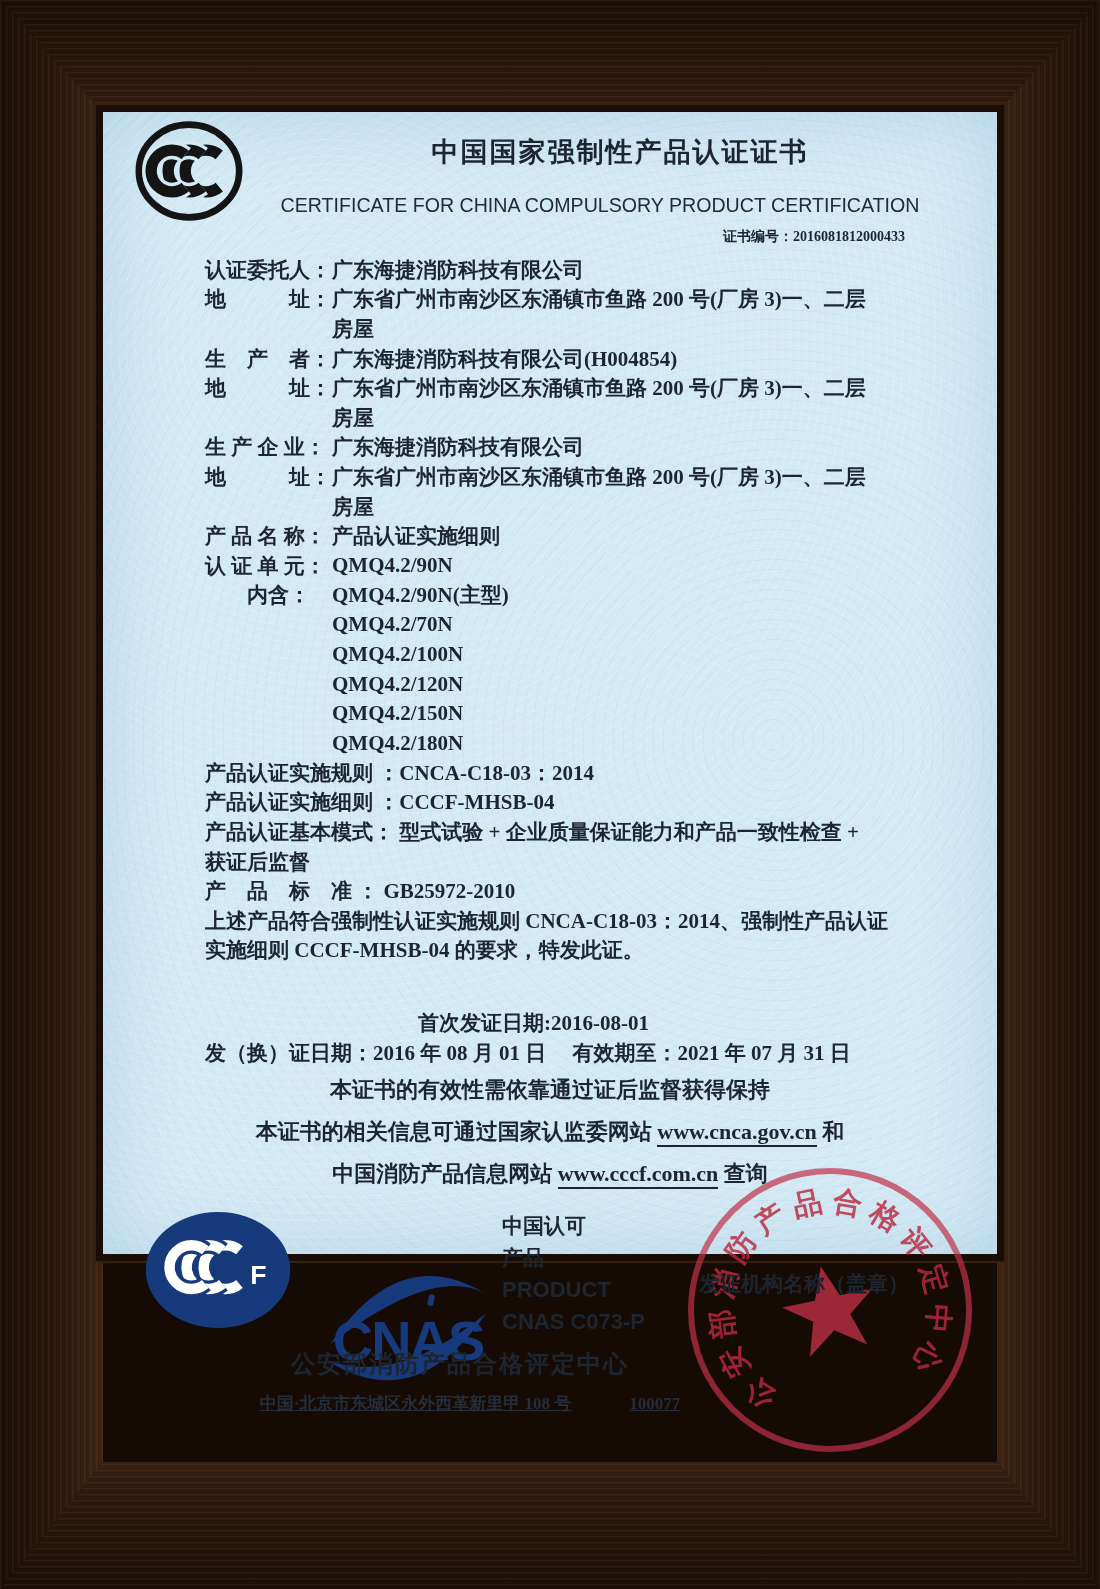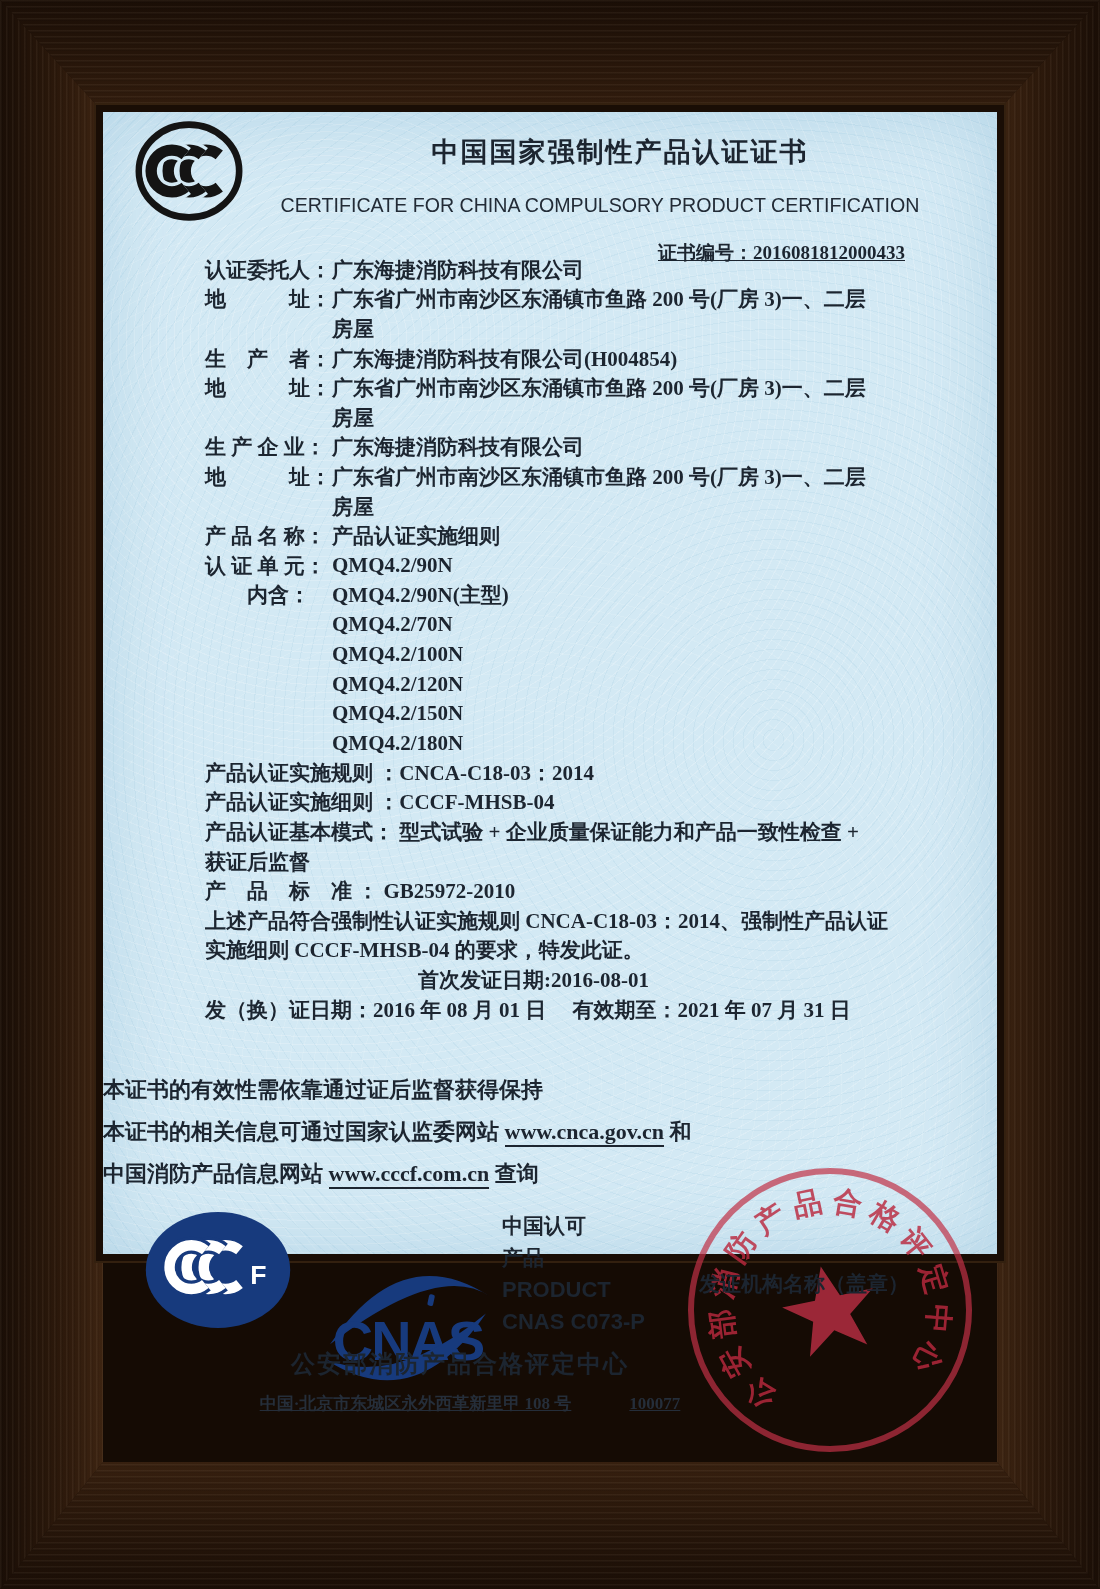--- a/index.html
+++ b/index.html
@@ -57,30 +57,30 @@
     position:absolute;left:170px;right:30px;top:22px;text-align:center;
     font-size:27px;font-weight:bold;letter-spacing:2px;white-space:nowrap;
   }
   .subtitle{
     position:absolute;left:120px;right:20px;top:82px;text-align:center;
     font-family:"Liberation Sans","DejaVu Sans",sans-serif;
     font-size:20px;font-weight:normal;color:#222b36;white-space:nowrap;
     transform:scale(.98,1);
   }
   .cert-no{
-    position:absolute;right:92px;top:128px;font-size:19px;font-weight:bold;white-space:nowrap;text-decoration:underline;
+    position:absolute;right:92px;top:116px;font-size:14px;font-weight:bold;white-space:nowrap;
   }
   
   .body-lines{position:absolute;left:102px;right:40px;top:143px;}
   .bl{height:29.6px;display:flex;align-items:center;font-weight:bold;font-size:21px;white-space:nowrap;}
   .bl .lab{flex:0 0 127px;width:127px;}
   .bl.c{padding-left:127px;}
-  .bl.m{padding-left:213px;}
-  
-  .notice{position:absolute;left:0;right:0;top:957px;}
+  .bl.m{padding-left:213px;margin-top:43px;}
+  
+  .notice{position:absolute;left:0;right:0;top:957px;text-align:center;}
   .notice .nl{height:42px;line-height:42px;font-size:22px;font-weight:bold;white-space:nowrap;}
   .notice .url{border-bottom:2px solid var(--ink);padding-bottom:1px;}
   
   .cccf-mark{position:absolute;left:39px;top:1096px;}
   .cnas-mark{position:absolute;left:213px;top:1140px;}
   .accred{position:absolute;left:399px;top:1098px;line-height:32px;font-size:21px;font-weight:bold;}
   .accred .en{font-family:"Liberation Sans","DejaVu Sans",sans-serif;font-size:22px;}
   
   .seal{
     position:absolute;left:585px;top:1056px;width:272px;height:272px;border-radius:50%;

